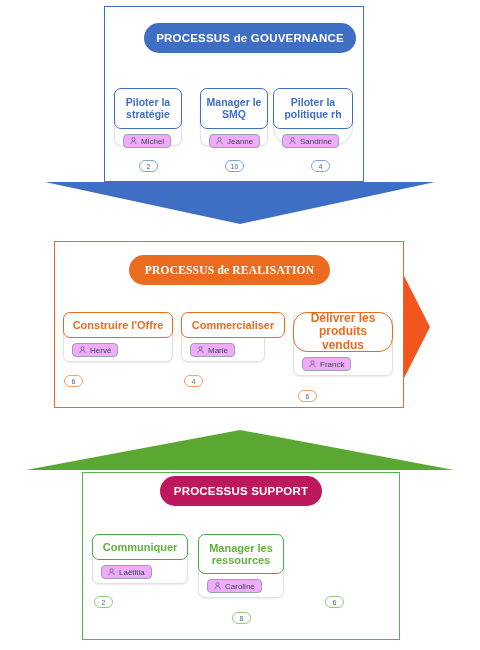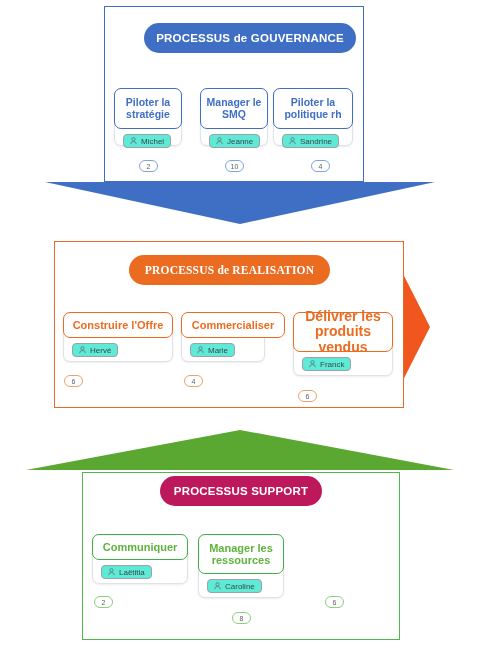--- a/index.html
+++ b/index.html
@@ -40,21 +40,21 @@
     text-align:center;font-weight:bold;line-height:1.12;
     padding:2px 4px;
   }
   .card.blue .head{border:1.7px solid #3f6fc4;color:#3f6fc4;}
   .card.orange .head{border:1.7px solid #eb6c21;color:#eb6c21;}
   .card.green .head{border:1.7px solid #3fae46;color:#5fb33c;}
 
   
   .chip{
     position:absolute;box-sizing:border-box;
-    border:1px solid #9aa3ad;border-radius:4px;background:#5eead4;
+    border:1px solid #9aa3ad;border-radius:4px;background:#f0abfc;
     display:flex;align-items:center;gap:4px;
     padding:0 6px;height:14px;font-size:8px;color:#3c4652;
     white-space:nowrap;
   }
   .chip svg{display:block;flex:0 0 auto;}
 
   
   .bubble{
     position:absolute;box-sizing:border-box;
     width:19px;height:12px;border-radius:999px;background:#fff;
@@ -144,21 +144,21 @@
     <div class="chip" style="left:8px;top:45px;">
       <svg width="7" height="8" viewBox="0 0 10 11">
         <circle cx="5" cy="3" r="2.3" fill="none" stroke="#5a6472" stroke-width="1"></circle>
         <path d="M1 10 Q1 6.2 5 6.2 Q9 6.2 9 10" fill="none" stroke="#5a6472" stroke-width="1"></path>
       </svg>
       <span>Jeanne</span>
     </div>
   </div>
   <div class="bubble blue" style="left:225px;top:160px;">10</div>
 
-  <div class="card blue" style="left:273px;top:88px;width:80px;height:58px;">
+  <div class="card blue" style="left:273px;top:88px;width:80px;height:58px;border-radius:20px;">
     <div class="head" style="width:80px;height:41px;font-size:10.5px;">Piloter la politique rh</div>
     <div class="chip" style="left:8px;top:45px;">
       <svg width="7" height="8" viewBox="0 0 10 11">
         <circle cx="5" cy="3" r="2.3" fill="none" stroke="#5a6472" stroke-width="1"></circle>
         <path d="M1 10 Q1 6.2 5 6.2 Q9 6.2 9 10" fill="none" stroke="#5a6472" stroke-width="1"></path>
       </svg>
       <span>Sandrine</span>
     </div>
   </div>
   <div class="bubble blue" style="left:311px;top:160px;">4</div>
@@ -184,21 +184,21 @@
       <svg width="7" height="8" viewBox="0 0 10 11">
         <circle cx="5" cy="3" r="2.3" fill="none" stroke="#5a6472" stroke-width="1"></circle>
         <path d="M1 10 Q1 6.2 5 6.2 Q9 6.2 9 10" fill="none" stroke="#5a6472" stroke-width="1"></path>
       </svg>
       <span>Marie</span>
     </div>
   </div>
   <div class="bubble orange" style="left:184px;top:375px;">4</div>
 
   <div class="card orange" style="left:293px;top:312px;width:100px;height:64px;">
-    <div class="head" style="width:100px;height:40px;font-size:14px;">Délivrer les produits vendus</div>
+    <div class="head" style="width:100px;height:40px;font-size:12px;border-radius:14px;">Délivrer les produits vendus</div>
     <div class="chip" style="left:8px;top:44px;">
       <svg width="7" height="8" viewBox="0 0 10 11">
         <circle cx="5" cy="3" r="2.3" fill="none" stroke="#5a6472" stroke-width="1"></circle>
         <path d="M1 10 Q1 6.2 5 6.2 Q9 6.2 9 10" fill="none" stroke="#5a6472" stroke-width="1"></path>
       </svg>
       <span>Franck</span>
     </div>
   </div>
   <div class="bubble orange" style="left:298px;top:390px;">6</div>
 

